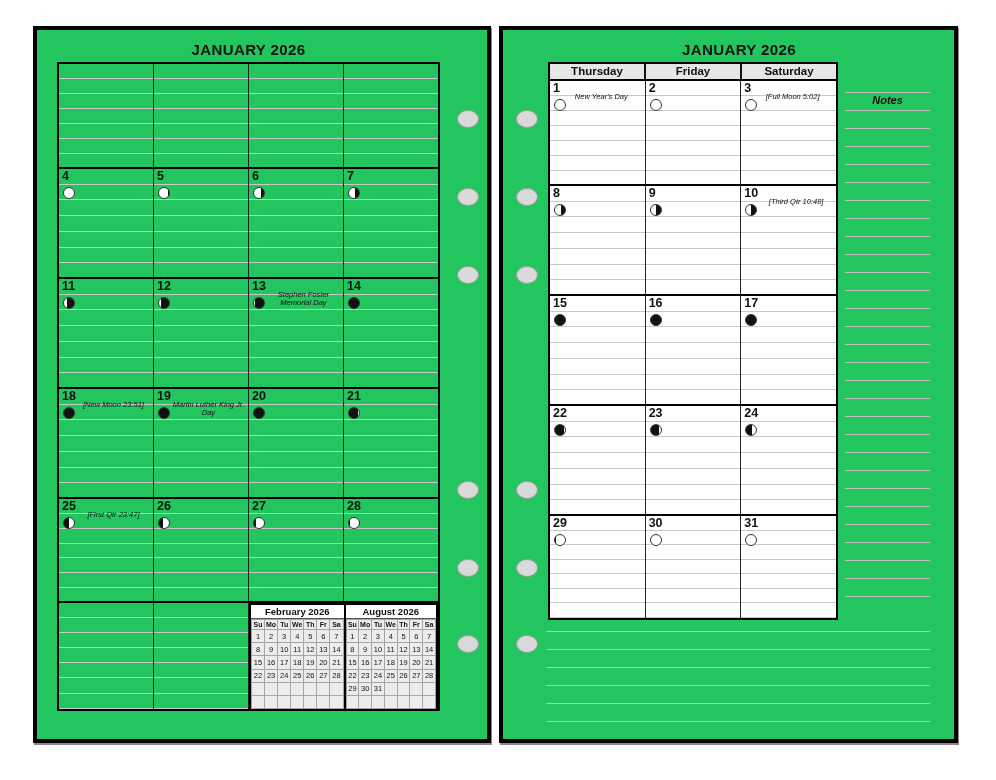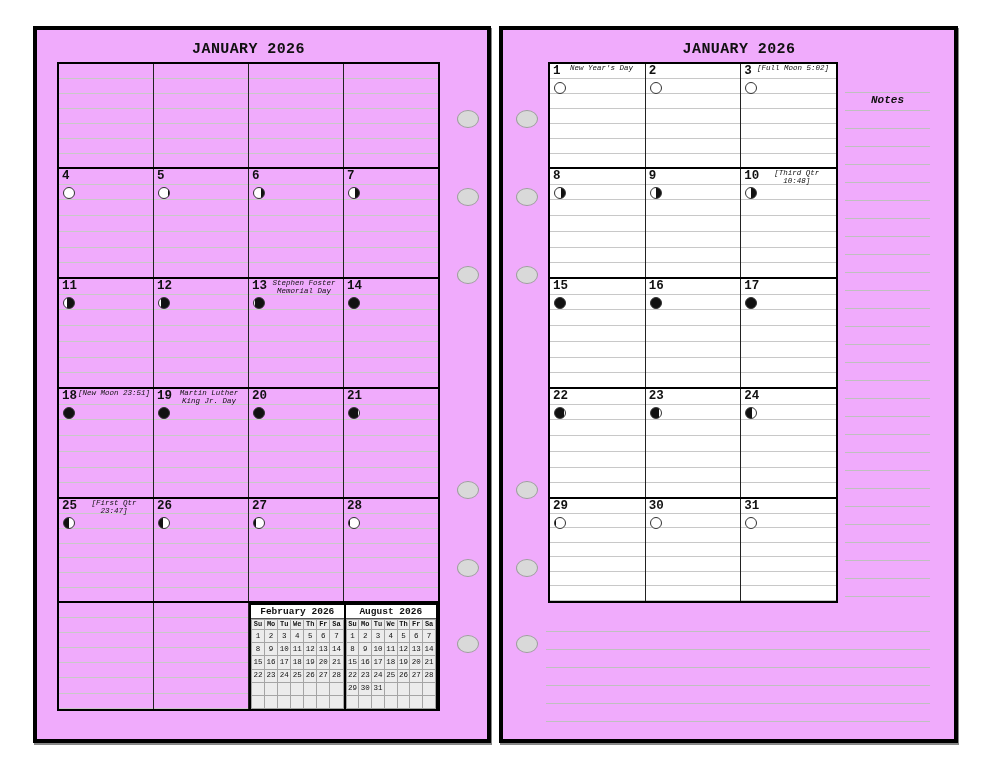--- a/index.html
+++ b/index.html
@@ -1,35 +1,35 @@
 <!DOCTYPE html>
 <html><head>
 <meta charset="utf-8">
 <style>
   html,body{margin:0;padding:0;background:#fff;}
   .canvas{position:relative;width:996px;height:780px;background:#fff;
           font-family:"Liberation Sans",sans-serif;color:#111;overflow:hidden;}
-  .page{position:absolute;background:#f0abfc;border:4px solid #000;box-sizing:border-box;
-        box-shadow:1px 2px 0 #888;font-family:Liberation Mono, monospace;}
+  .page{position:absolute;background:#22c55e;border:4px solid #000;box-sizing:border-box;
+        box-shadow:1px 2px 0 #888;}
   .page *{box-sizing:border-box;}
   .ptitle{position:absolute;text-align:center;font-weight:bold;font-size:15px;letter-spacing:.4px;}
   .cal{position:absolute;border:2px solid #000;}
   .hdr{display:flex;height:17px;background:#e6e6e6;border-bottom:2px solid #000;}
   .hcell{flex:1;border-right:2px solid #111;text-align:center;font-weight:bold;font-size:11.5px;line-height:15px;}
   .hcell:last-child{border-right:none;}
   .band{display:flex;border-bottom:2px solid #000;}
   .band:last-child{border-bottom:none;}
   .cell{flex:1;position:relative;border-right:1.5px solid #222;
         background:repeating-linear-gradient(to bottom,
           transparent 0,transparent calc(var(--rh) - 1px),
           #c8c8c8 calc(var(--rh) - 1px),#c8c8c8 var(--rh));}
   .cell:last-child{border-right:none;}
   .daterow{display:flex;align-items:flex-start;height:15px;}
   .dnum{font-weight:bold;font-size:12.5px;line-height:14px;padding-left:3px;}
-  .dnote{flex:1;text-align:center;font-style:italic;font-size:7.5px;line-height:8px;padding-top:0;padding-right:2px;}
+  .dnote{flex:1;text-align:center;font-style:italic;font-size:7.5px;line-height:8px;padding-top:12px;padding-right:2px;}
   .moon{position:absolute;left:4px;top:18px;width:12px;height:12px;border:1.2px solid #333;
         border-radius:50%;background:#fff;}
   
   .bandf .cell{flex:0 0 95px;}
   .mcwrap{flex:1;display:flex;}
   .mcblock{width:50%;border:2px solid #000;border-bottom:none;display:flex;flex-direction:column;background:#ececec;}
   .mcblock:first-child{border-right:none;}
   .mctitle{height:14px;background:#fff;text-align:center;font-weight:bold;font-size:9.5px;line-height:14px;border-bottom:1px solid #555;}
   .minical{flex:1;width:100%;border-collapse:collapse;table-layout:fixed;}
   .minical td{border:1px solid #a5a5a5;background:#ececec;text-align:center;
@@ -340,20 +340,25 @@
   </div>
 
   <div class="page" style="left:499px;top:26px;width:459px;height:717px;">
     <div class="ptitle" style="left:45px;top:11px;width:382px;">JANUARY 2026</div>
     <div class="notes-label" style="left:342px;top:33px;width:85px;margin-top:31px;">Notes</div>
 
     <div class="ruled" style="left:342px;top:45px;width:85px;height:539px;"></div>
     <div class="ruled" style="left:43px;top:584px;width:384px;height:112px;"></div>
 
     <div class="cal" style="left:45px;top:32px;width:290px;background:#fff;">
+      <div class="hdr">
+        <div class="hcell">Thursday</div>
+        <div class="hcell">Friday</div>
+        <div class="hcell">Saturday</div>
+      </div>
 
       <div class="band" style="--rh:15px;height:105px;">
         <div class="cell">
           <div class="daterow">
               <span class="dnum">1</span>
               <span class="dnote">New Year's Day</span>
             </div>
           <span class="moon" style="background: rgb(255, 255, 255);"></span>
         </div>
         <div class="cell">

